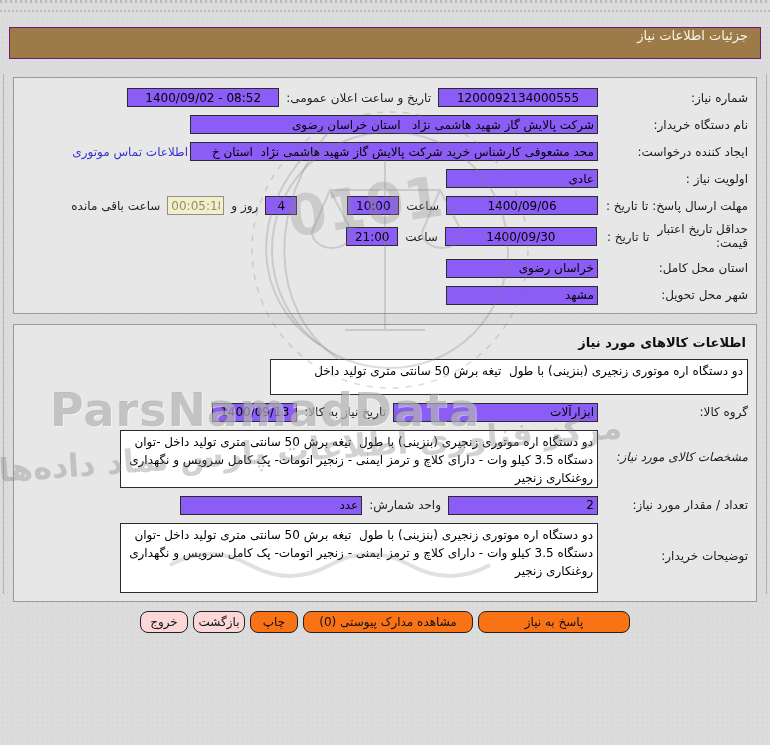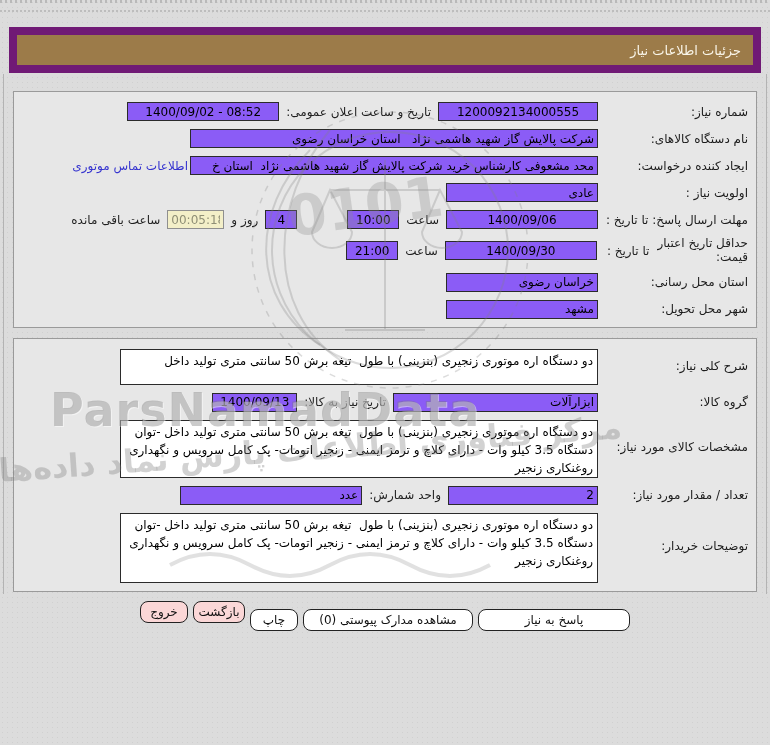--- a/index.html
+++ b/index.html
@@ -10,22 +10,22 @@
     background-size:5px 5px;
     font-family:"DejaVu Sans", sans-serif;
     font-size:12px;color:#1f1f1f;direction:rtl;
   }
   .dots-top{position:absolute;top:0;left:0;right:0;height:3px;
     background-image:repeating-linear-gradient(90deg,#b9b9b9 0 2px,transparent 2px 5px);}
   .dots-line{position:absolute;top:10px;left:0;right:0;border-top:2px dotted #bdbdbd;}
   .outer-frame{position:absolute;left:3px;right:3px;top:74px;height:520px;
     border-left:1px solid #b3b3b3;border-right:1px solid #b3b3b3;pointer-events:none;}
 
-  .titlebar{margin:27px 9px 0;height:30px;background:#9c7b49;border:8px solid #701a75;
-    color:#f9f5e9;display:flex;align-items:center;padding:0 12px;font-size:13px;}
+  .titlebar{margin:27px 9px 0;height:30px;background:#9c7b49;border:1px solid #701a75;
+    color:#f9f5e9;display:flex;padding:0 12px;font-size:13px;}
 
   .panel{margin:18px 13px 0;border:1px solid #9a9a9a;background:#e7e7e7;padding:10px 8px 8px;}
   .panel2{margin-top:10px;}
 
   .row{display:flex;align-items:center;margin-bottom:8px;}
   .row:last-child{margin-bottom:0;}
   .row.top{align-items:flex-start;}
   .lbl{min-width:150px;flex-shrink:0;padding-left:6px;box-sizing:border-box;color:#1c1c1c;}
   .mlabel{padding:0 7px;white-space:nowrap;}
   .stackwrap{display:flex;align-items:center;min-width:150px;flex-shrink:0;}
@@ -47,21 +47,21 @@
   .ta{width:478px;border:1px solid #2b2b2b;background:#fff;resize:none;overflow:hidden;
     font:12px/1.5 "DejaVu Sans",sans-serif;padding:2px 4px;box-sizing:border-box;direction:rtl;color:#000;}
   .h36{height:36px}.h58{height:58px}.h70{height:70px}
 
   .sec-header{font-weight:bold;font-size:13px;margin:0 2px 9px;color:#111;}
 
   .btnrow{display:flex;justify-content:center;gap:5px;margin-top:9px;}
   .btn{height:22px;border:1px solid #222;border-radius:8px;cursor:pointer;
     font:12px "DejaVu Sans",sans-serif;display:flex;align-items:center;justify-content:center;
     padding:0 10px;box-sizing:border-box;color:#111;}
-  .btn.green{background:#ffffff;margin-top:8px;}
+  .btn.green{background:#f97316;}
   .btn.pink{background:#fbd7d7;}
   .bw-reply{width:152px}.bw-attach{width:170px}.bw-print{width:48px}
   .bw-back{width:52px}.bw-exit{width:48px}
 
   .wm{position:absolute;inset:0;pointer-events:none;z-index:9;}
   .wm-latin{position:absolute;top:383px;left:50px;font-size:46px;font-weight:bold;
     letter-spacing:1px;color:rgba(118,118,118,0.38);direction:ltr;
     text-shadow:1px 1px 0 rgba(255,255,255,0.5);}
   .wm-fa1{position:absolute;top:430px;right:148px;font-size:32px;font-weight:bold;
     color:rgba(122,122,122,0.34);transform:rotate(-4deg);white-space:nowrap;}
@@ -81,21 +81,21 @@
 
 <div class="panel">
   <div class="row">
     <span class="lbl">شماره نیاز:</span>
     <input class="inp w160 center ltr" value="1200092134000555" style="">
     <span class="mlabel">تاریخ و ساعت اعلان عمومی:</span>
     <input class="inp w152 center ltr" value="1400/09/02 - 08:52" style="">
   </div>
 
   <div class="row">
-    <span class="lbl">نام دستگاه کالاهای:</span>
+    <span class="lbl">نام دستگاه خریدار:</span>
     <input class="inp w408" value="شرکت پالایش گاز شهید هاشمی نژاد   استان خراسان رضوی" style="">
   </div>
 
   <div class="row">
     <span class="lbl">ایجاد کننده درخواست:</span>
     <input class="inp w408" value="محد مشعوفی کارشناس خرید شرکت پالایش گاز شهید هاشمی نژاد  استان خ" style="">
     <a href="#" class="link">اطلاعات تماس موتوری</a>
   </div>
 
   <div class="row">
@@ -121,46 +121,46 @@
         <span>قیمت:</span>
       </span>
       <span class="until">تا تاریخ :</span>
     </span>
     <input class="inp w152 center ltr" value="1400/09/30" style="">
     <span class="mlabel">ساعت</span>
     <input class="inp w52 center ltr" value="21:00" style="">
   </div>
 
   <div class="row">
-    <span class="lbl">استان محل رسانی:</span>
+    <span class="lbl">استان محل کامل:</span>
     <input class="inp w152" value="خراسان رضوی" style="">
   </div>
 
   <div class="row">
     <span class="lbl">شهر محل تحویل:</span>
     <input class="inp w152" value="مشهد" style="">
   </div>
 </div>
 
 <div class="panel panel2">
+  <div class="sec-header">اطلاعات کالاهای مورد نیاز</div>
 
   <div class="row top">
-    <span class="lbl" style="padding-top:10px;">شرح کلی نیاز:</span>
     <textarea class="ta h36" style="">دو دستگاه اره موتوری زنجیری (بنزینی) با طول  تیغه برش 50 سانتی متری تولید داخل</textarea>
   </div>
 
   <div class="row">
     <span class="lbl">گروه کالا:</span>
     <input class="inp w205" value="ابزارآلات" style="">
     <span class="mlabel">تاریخ نیاز به کالا:</span>
     <input class="inp w85 center ltr" value="1400/09/13" style="">
   </div>
 
   <div class="row top">
-    <span class="lbl" style="padding-top:20px;">مشخصات کالای مورد نیاز:</span>
+    <span class="lbl" style="padding-top:20px;font-style:italic;">مشخصات کالای مورد نیاز:</span>
     <textarea class="ta h58" style="">دو دستگاه اره موتوری زنجیری (بنزینی) با طول  تیغه برش 50 سانتی متری تولید داخل -توان دستگاه 3.5 کیلو وات - دارای کلاچ و ترمز ایمنی - زنجیر اتومات- پک کامل سرویس و نگهداری روغنکاری زنجیر</textarea>
   </div>
 
   <div class="row">
     <span class="lbl">تعداد / مقدار مورد نیاز:</span>
     <input class="inp w150" value="2" style="">
     <span class="mlabel">واحد شمارش:</span>
     <input class="inp w182" value="عدد" style="">
   </div>
 

